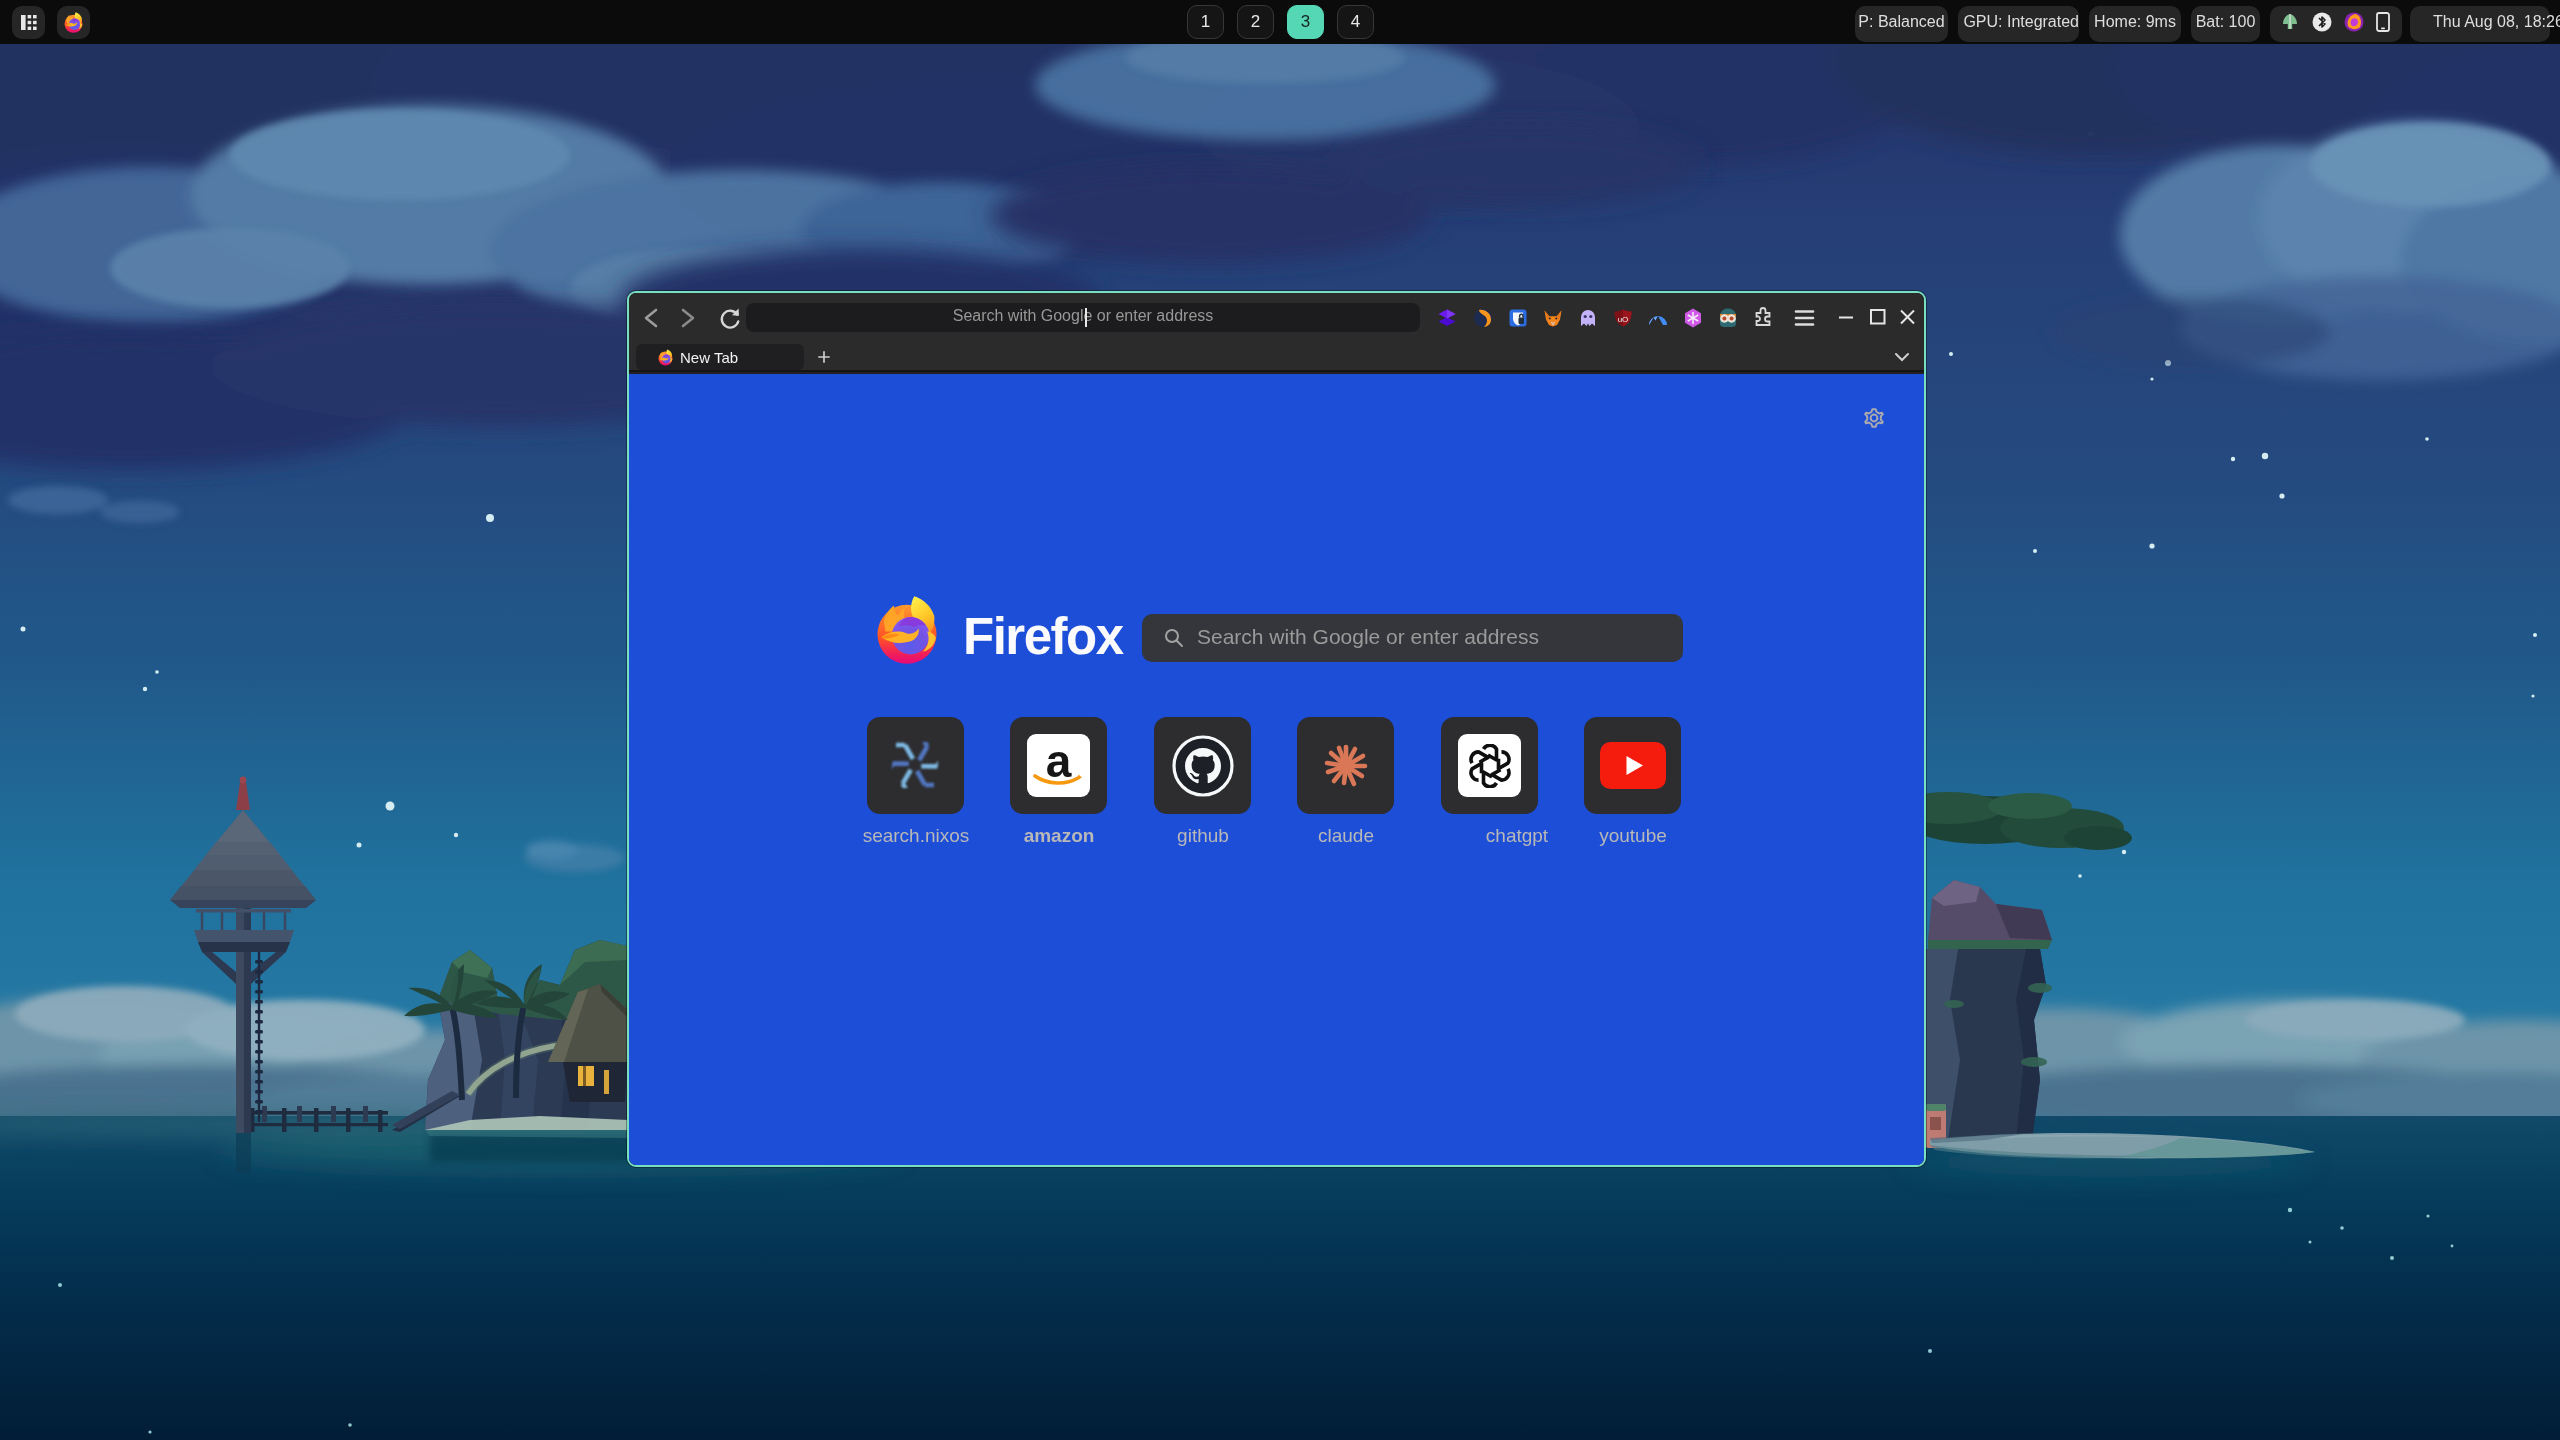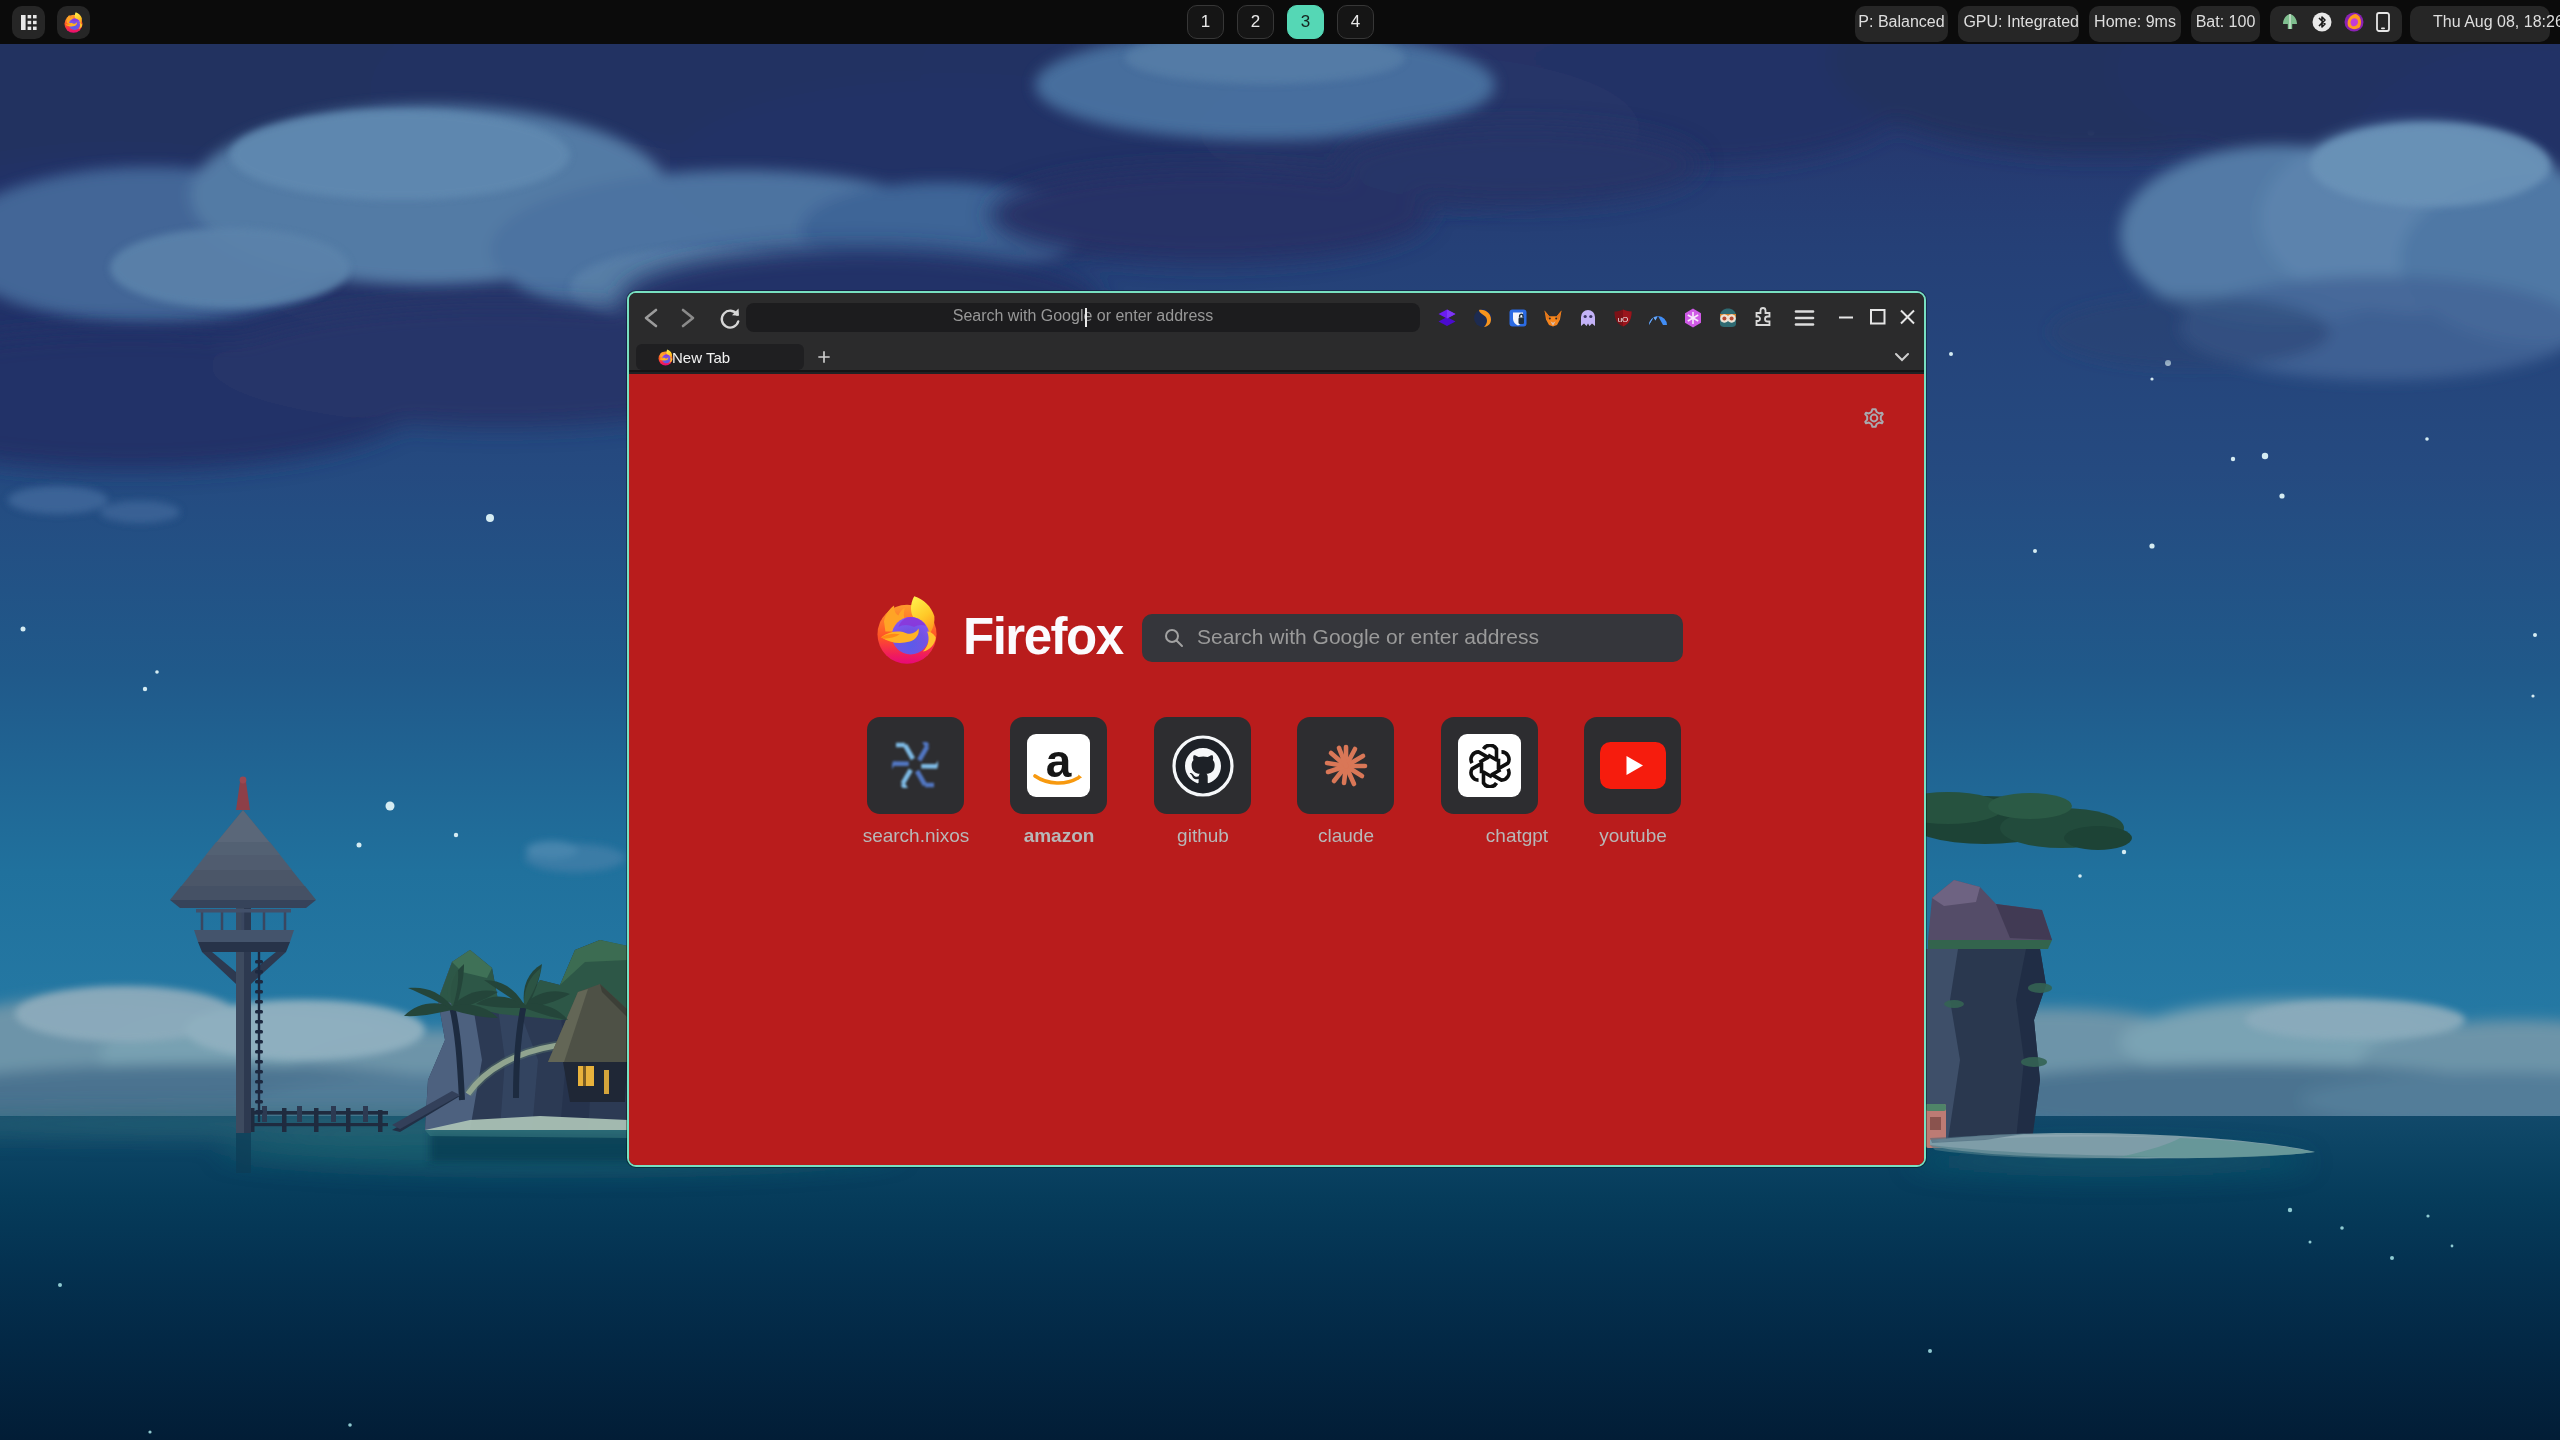--- a/index.html
+++ b/index.html
@@ -17,24 +17,24 @@
           color:#dedede; font-size:16px; line-height:32px; text-align:center; white-space:nowrap; }
   
   #fxwin { position:absolute; left:627px; top:291px; width:1299px; height:876px; z-index:4;
            background:#212124; border:2.6px solid #78e0c1; border-radius:9px; overflow:hidden;
            box-shadow: 0 0 0 1px rgba(0,0,0,0.35); }
   #navbar { position:absolute; left:0; top:0; width:100%; height:50px; background:#2b2b2c; }
   #tabstrip { position:absolute; left:0; top:50px; width:100%; height:29px; background:#2b2b2c;
               border-bottom:2px solid #151516; }
   #tab { position:absolute; left:7px; top:1px; width:168px; height:26px; background:#1f1f21; border-radius:6px;
          color:#f2f2f2; font-size:15px; }
-  #tab span { position:absolute; left:36px; top:4.5px; }
+  #tab span { position:absolute; left:44px; top:4.5px; }
   #urlbar { position:absolute; left:117px; top:10px; width:674px; height:29px; background:#1c1c1e; border-radius:8px; }
   #urlbar .ph { position:absolute; width:100%; text-align:center; top:4px; color:#989898; font-size:16px; }
-  #content { position:absolute; left:0; top:81px; width:100%; height:795px; background:#b91c1c; }
+  #content { position:absolute; left:0; top:81px; width:100%; height:795px; background:#1d4ed8; }
   #fxword { position:absolute; left:334px; top:233px; color:#fbfbfe; font-size:51px; font-weight:bold; letter-spacing:-1.5px; }
   #bigsearch { position:absolute; left:513px; top:240px; width:541px; height:48px; background:#35363b; border-radius:10px; }
   #bigsearch .ph { position:absolute; left:55px; top:11px; font-size:21px; color:#9a9a9a; }
   .tile { position:absolute; top:343px; width:97px; height:97px; background:#2d2d30; border-radius:13px; }
   .tlabel { position:absolute; top:451px; width:160px; text-align:center; color:#b8b8b8; font-size:19px; }
 </style>
 </head>
 <body>
 <div id="screen">
   <svg id="wall" width="2560" height="1440" viewBox="0 0 2560 1440">

